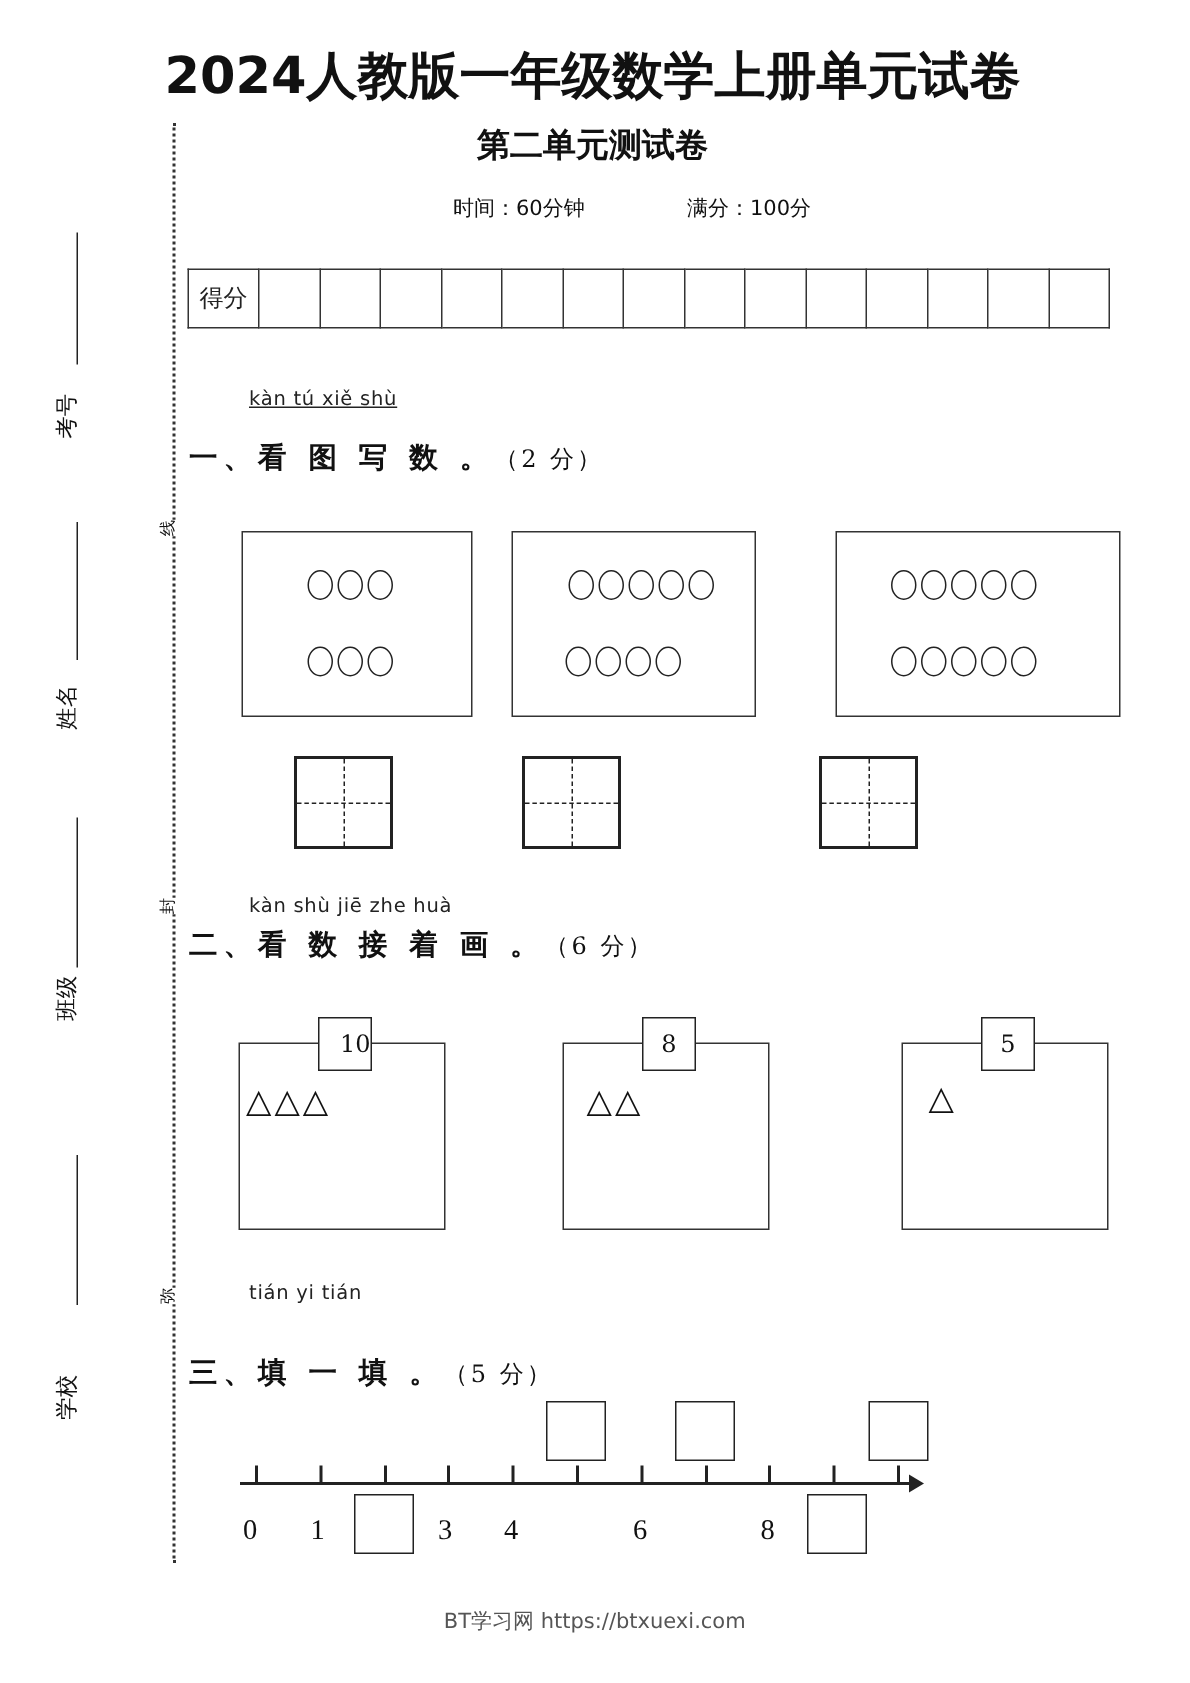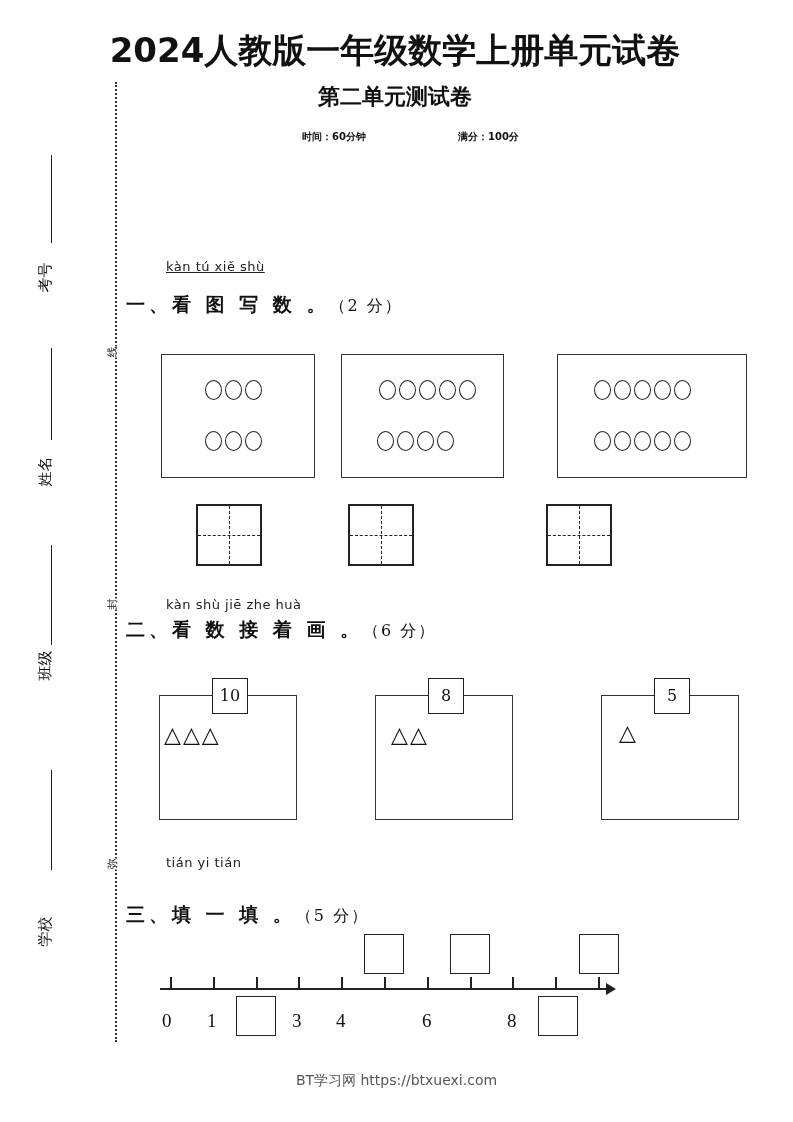--- a/index.html
+++ b/index.html
@@ -3,21 +3,21 @@
 <meta charset="utf-8">
 <style>
   html, body { margin:0; padding:0; }
   body {
     width:793px; height:1122px; background:#ffffff; position:relative; overflow:hidden;
     font-family:"DejaVu Sans", sans-serif; color:#111;
   }
   .abs { position:absolute; }
   .title { left:0; width:860px; top:28px; text-align:center; font-size:34px; font-weight:bold; letter-spacing:0px; color:#111; }
   .subtitle { left:0; width:860px; top:82px; text-align:center; font-size:22px; font-weight:bold; color:#111; }
-  .meta { top:130px; font-size:10px; font-weight:bold; }
+  .meta { top:130px; font-size:14px; font-weight:normal; }
   .side-label { font-size:15px; transform:rotate(-90deg); transform-origin:center center; white-space:nowrap; }
   .side-line { width:1px; background:#222; }
   .dotline { left:115px; width:0; border-left:2px dotted #333; }
   .cut-char { left:107px; font-size:11px; background:#fff; transform:rotate(-90deg); line-height:12px; }
   table.score { position:absolute; left:125px; top:179px; border-collapse:collapse; }
   table.score td { border:1px solid #333; width:39.5px; height:38px; text-align:center; font-size:16px; padding:0; color:#222; }
   table.score td.first { width:46px; }
   .sec-pinyin { font-size:13px; color:#222; letter-spacing:0.5px; }
   .sec-title { font-size:19px; font-weight:bold; letter-spacing:4px; }
   .sec-score { font-size:16px; font-weight:normal; letter-spacing:2px; font-family:"DejaVu Serif", serif; }
@@ -54,20 +54,37 @@
 <div class="abs side-line" style="left:51px; top:770px; height:100px;"></div>
 <div class="abs side-label" style="left:30px; top:922px;">学校</div>
 
 <div class="abs title" style="left:-35px;">2024人教版一年级数学上册单元试卷</div>
 <div class="abs subtitle" style="left:-35px;">第二单元测试卷</div>
 <div class="abs meta" style="left:302px;">时间：60分钟</div>
 <div class="abs meta" style="left:458px;">满分：100分</div>
 
 <table class="score">
   <tbody>
+  <tr>
+    <td class="first">得分</td>
+    <td></td>
+    <td></td>
+    <td></td>
+    <td></td>
+    <td></td>
+    <td></td>
+    <td></td>
+    <td></td>
+    <td></td>
+    <td></td>
+    <td></td>
+    <td></td>
+    <td></td>
+    <td></td>
+  </tr>
 </tbody>
   </table>
 
 <div class="abs sec-pinyin" style="left:166px; top:259px;text-decoration:underline;">kàn  tú  xiě  shù</div>
 <div class="abs" style="left:126px; top:292px;">
   <span class="sec-title">一、看 图 写 数 。</span><span class="sec-score">（2 分）</span>
 </div>
 
 <div class="abs box" style="left:161px; top:354px; width:152px; height:122px;">
   <div class="abs" style="left:43px; top:25px;"><span class="circle"></span><span class="circle"></span><span class="circle"></span></div>
@@ -96,21 +113,21 @@
   </div>
 
 <div class="abs sec-pinyin" style="left:166px; top:597px;">kàn shù  jiē  zhe huà</div>
 <div class="abs" style="left:126px; top:617px;">
   <span class="sec-title">二、看 数 接 着 画 。</span><span class="sec-score">（6 分）</span>
 </div>
 
 <div class="abs box" style="left:159px; top:695px; width:136px; height:123px;">
   <div class="abs tri" style="left:4px; top:28px;">△△△</div>
 </div>
-<div class="abs tag" style="left:212px; top:678px;">10</div>
+<div class="abs tag" style="left:212px; top:678px;text-align:right;">10</div>
 
 <div class="abs box" style="left:375px; top:695px; width:136px; height:123px;">
   <div class="abs tri" style="left:15px; top:28px;">△△</div>
 </div>
 <div class="abs tag" style="left:428px; top:678px;">8</div>
 
 <div class="abs box" style="left:601px; top:695px; width:136px; height:123px;">
   <div class="abs tri" style="left:17px; top:26px;">△</div>
 </div>
 <div class="abs tag" style="left:654px; top:678px;">5</div>

